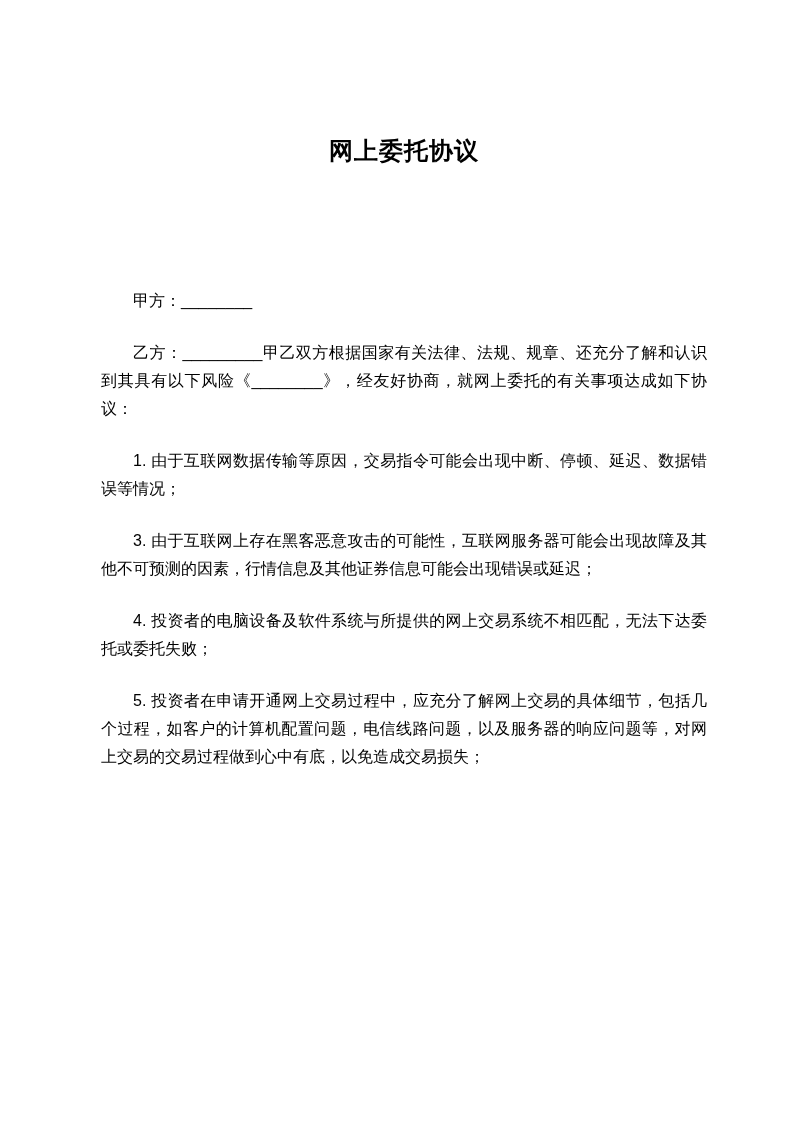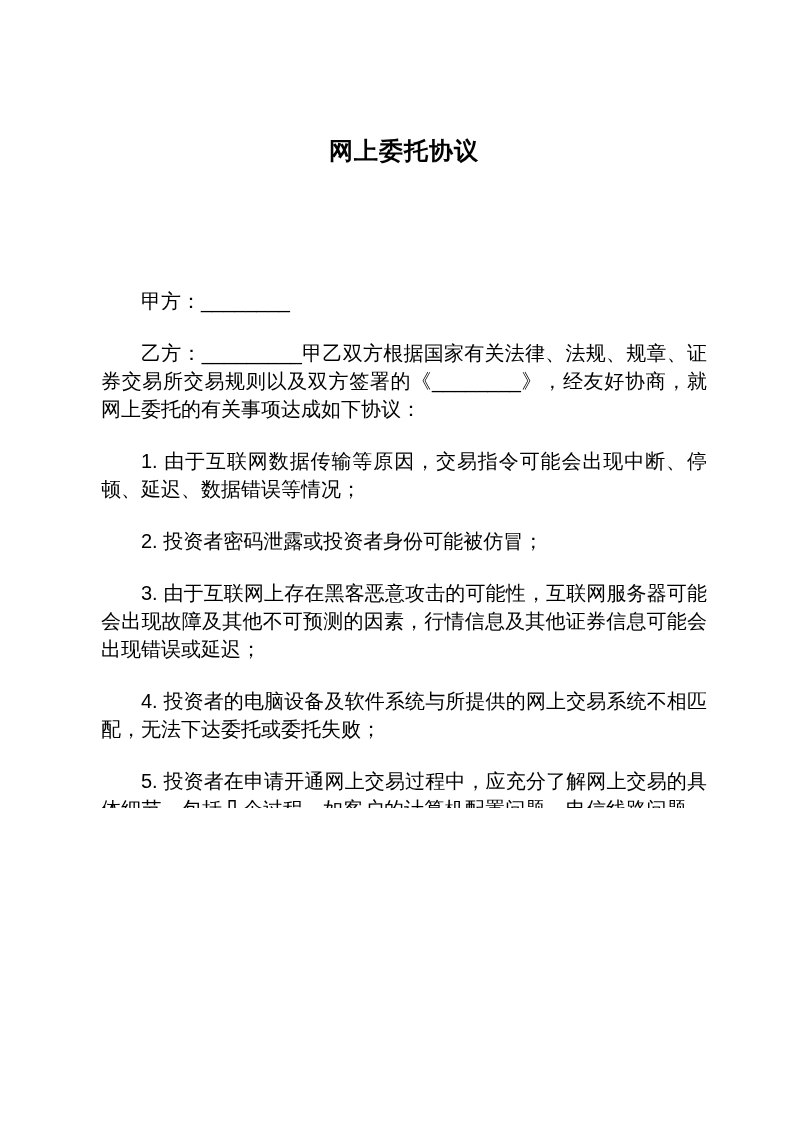--- a/index.html
+++ b/index.html
@@ -24,21 +24,21 @@
   }
   .doc-title {
     margin: 135px 0 0 0;
     font-size: 24px;
     font-weight: bold;
     line-height: 32px;
     text-align: center;
     letter-spacing: 1px;
   }
   .para {
-    font-size: 20px;
+    font-size: 16px;
     font-weight: normal;
     line-height: 28px;
     margin: 0 0 24px 0;
     text-indent: 2em;
     text-align: justify;
   }
   .para.first-body-para {
     margin-top: 120px;
   }
   .page-number {
@@ -54,26 +54,25 @@
 </style>
 </head>
 <body>
 
 <div class="page">
   <div class="content">
     <h1 class="doc-title">网上委托协议</h1>
 
     <p class="para first-body-para">甲方：________</p>
 
-    <p class="para">乙方：_________甲乙双方根据国家有关法律、法规、规章、证券交易所交易规则以及双方签署的《________》，经友好协商，就网上委托的有关事项达成如下协议：</p>
+    <p class="para">乙方：_________甲乙双方根据国家有关法律、法规、规章、还充分了解和认识到其具有以下风险《________》，经友好协商，就网上委托的有关事项达成如下协议：</p>
 
 
     <p class="para">1. 由于互联网数据传输等原因，交易指令可能会出现中断、停顿、延迟、数据错误等情况；</p>
 
-    <p class="para">2. 投资者密码泄露或投资者身份可能被仿冒；</p>
 
     <p class="para">3. 由于互联网上存在黑客恶意攻击的可能性，互联网服务器可能会出现故障及其他不可预测的因素，行情信息及其他证券信息可能会出现错误或延迟；</p>
 
     <p class="para">4. 投资者的电脑设备及软件系统与所提供的网上交易系统不相匹配，无法下达委托或委托失败；</p>
 
     <p class="para">5. 投资者在申请开通网上交易过程中，应充分了解网上交易的具体细节，包括几个过程，如客户的计算机配置问题，电信线路问题，以及服务器的响应问题等，对网上交易的交易过程做到心中有底，以免造成交易损失；</p>
 
   </div>
 
   <div class="page-number">1</div>

